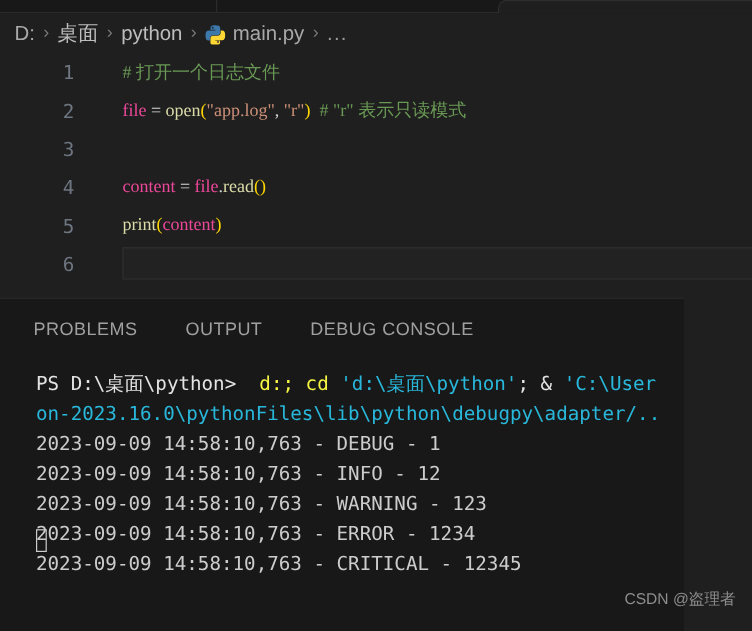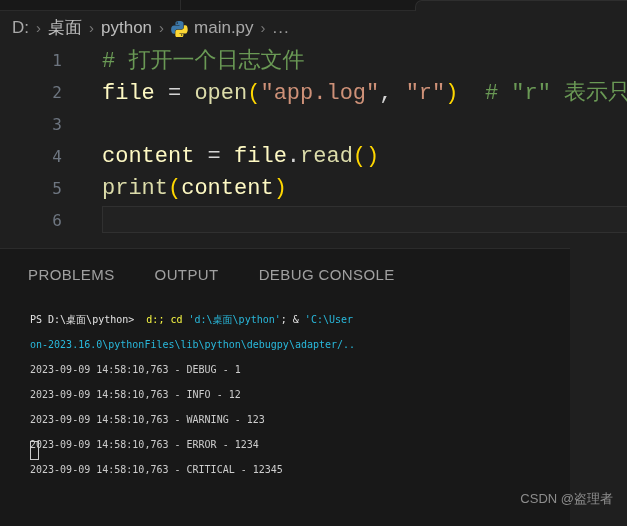--- a/index.html
+++ b/index.html
@@ -119,27 +119,27 @@
     min-width: 62px;
     text-align: right;
     padding-right: 0px;
     color: #6e7681;
     font-family: "DejaVu Sans Mono", monospace;
     font-size: 16px;
     box-sizing: border-box;
   }
   .codetext {
     padding-left: 40px;
-    font-family: Liberation Mono, monospace;
-    font-size: 22px;
+    font-family: Liberation Serif, serif;
+    font-size: 15px;
     color: #d4d4d4;
     white-space: pre;
   }
   .tok-comment { color: #6a9955; }
-  .tok-var     { color: #fef9c3; text-align: center; }
+  .tok-var     { color: #ec4899; text-align: center; }
   .tok-op      { color: #d4d4d4; }
   .tok-func    { color: #dcdcaa; }
   .tok-paren   { color: #ffd700; }
   .tok-str     { color: #ce9178; }
   .tok-punct   { color: #d4d4d4; }
   .tok-plain   { color: #d4d4d4; }
 
   .active-line-box {
     position: absolute;
     left: 102px;
@@ -189,21 +189,21 @@
     bottom: 3px;
     height: 1.5px;
     background: #0078d4;
   }
 
   .terminal {
     position: relative;
     padding-top: 14px;
     padding-left: 30px;
     font-family: "DejaVu Sans Mono", monospace;
-    font-size: 10px;
+    font-size: 16px;
     line-height: 25px;
     white-space: pre;
     overflow: hidden;
   }
   .tline { white-space: pre; }
   .t-white  { color: #e4e4e4; }
   .t-yellow { color: #f5f543; }
   .t-cyan   { color: #29b8db; }
   .t-gray   { color: #cccccc; }
 

